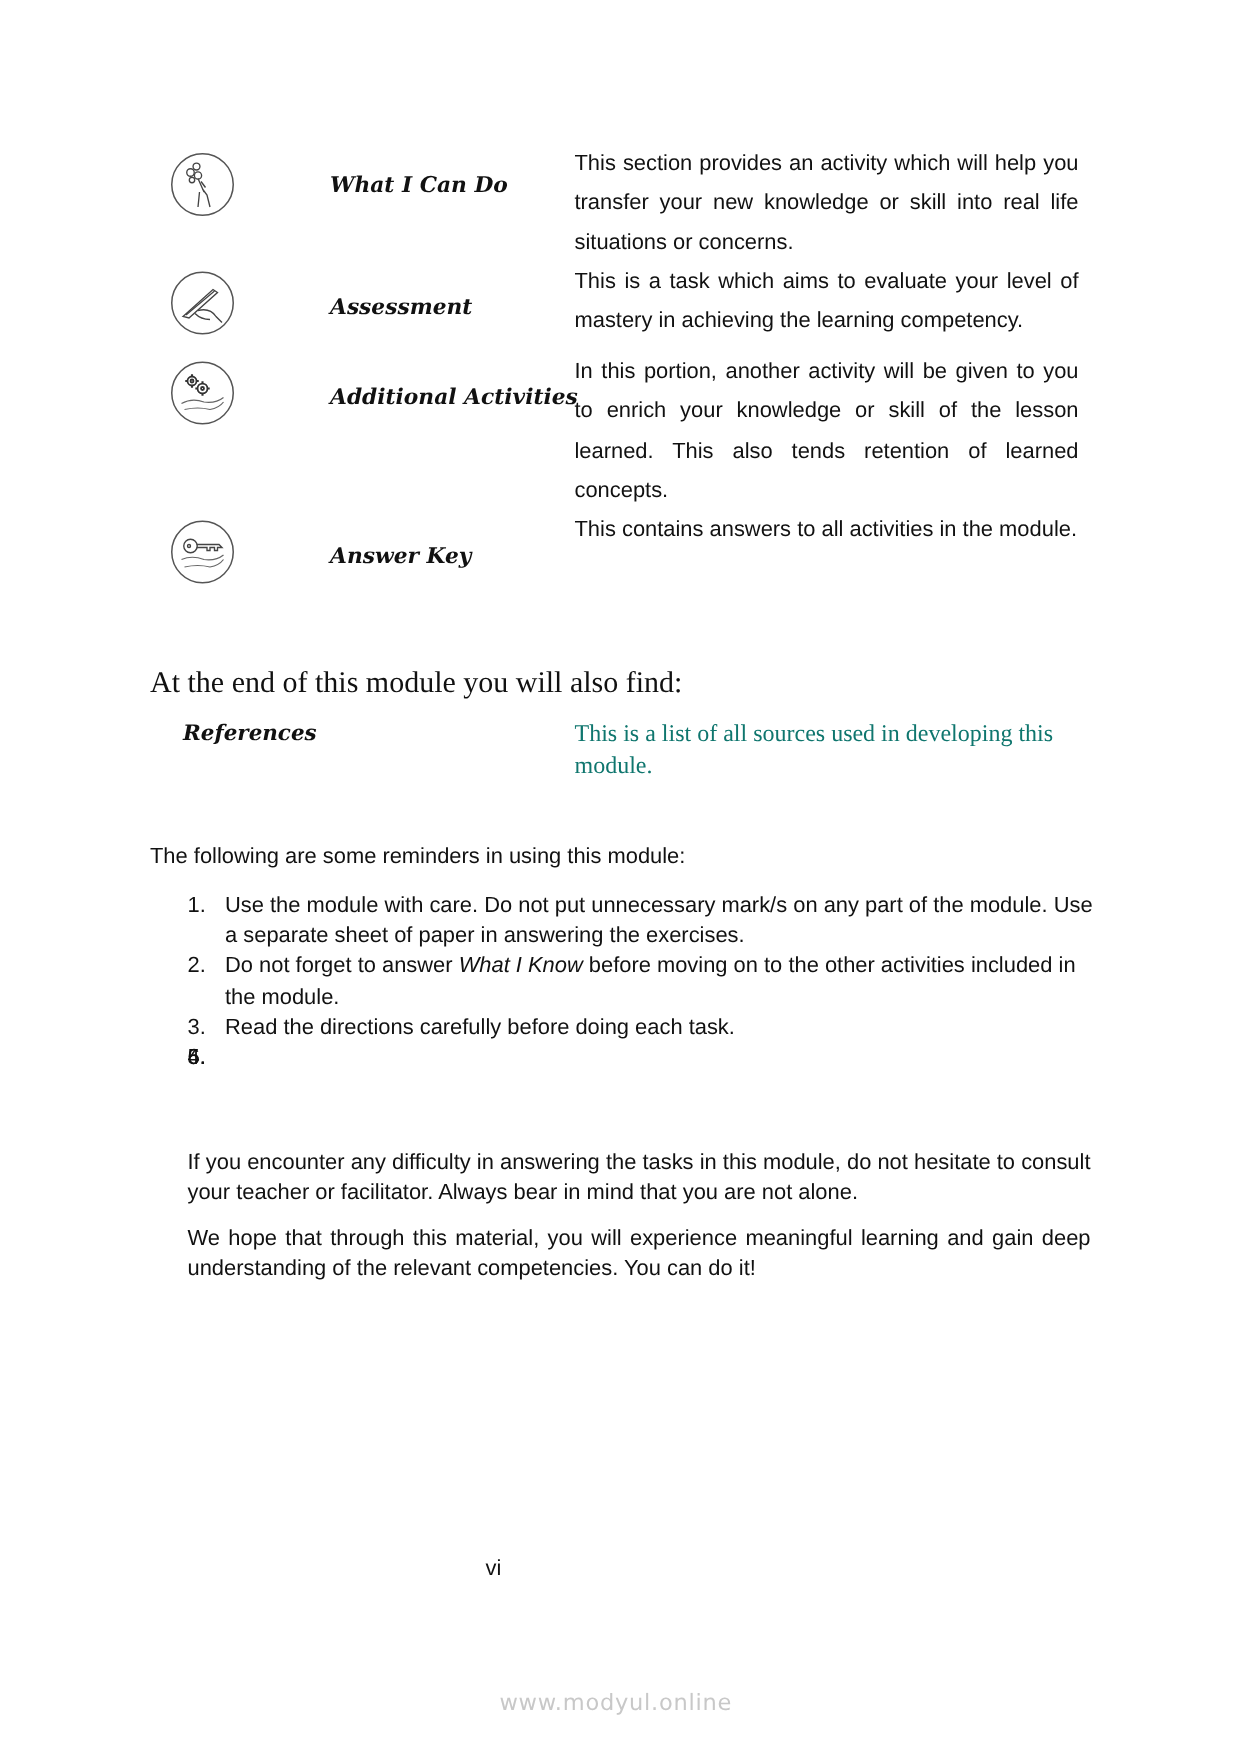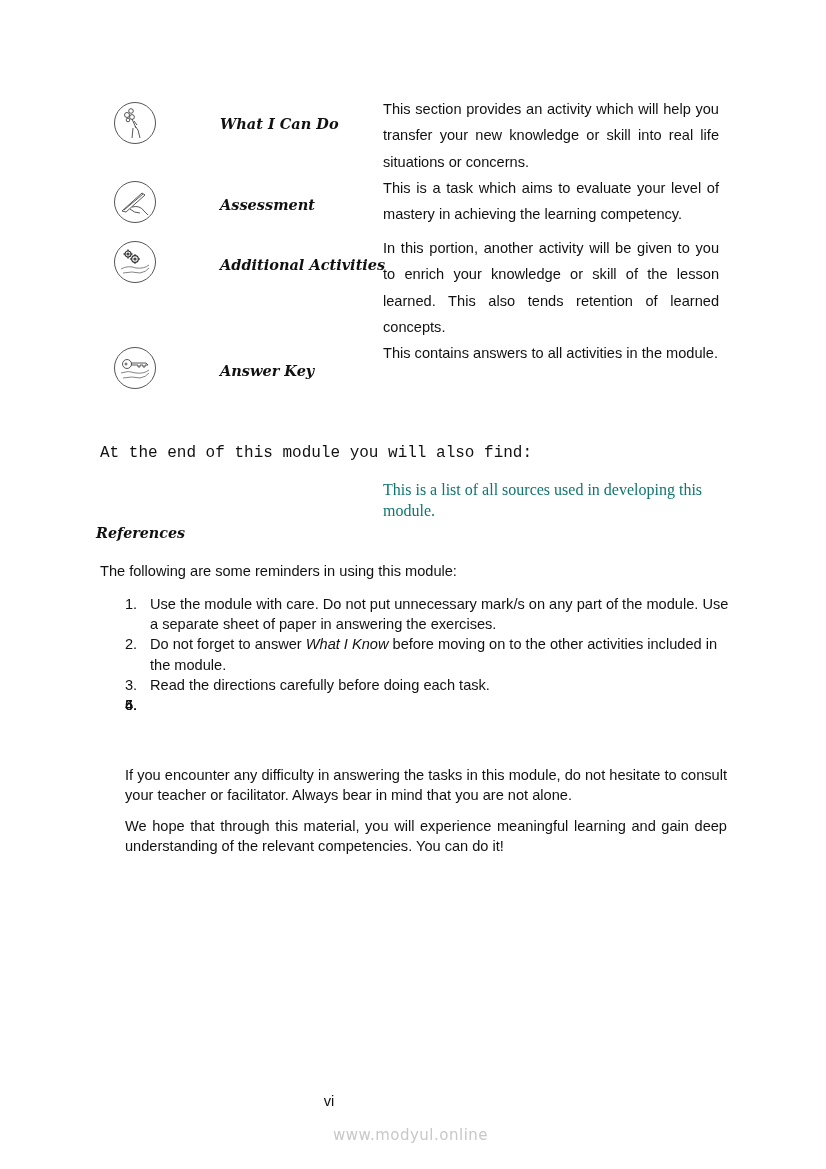--- a/index.html
+++ b/index.html
@@ -5,32 +5,32 @@
   html, body { margin:0; padding:0; background:#ffffff; }
   body { width:826px; height:1169px; position:relative; overflow:hidden; color:#111; }
 
   .icon-row { position:absolute; left:114px; display:flex; align-items:center; }
   .icon-circle { width:42px; height:42px; border:1px solid #555; border-radius:50%; box-sizing:border-box; display:flex; align-items:center; justify-content:center; }
   .icon-circle svg { width:34px; height:34px; }
   .icon-label { position:absolute; left:176px; font-family:"DejaVu Serif", serif; font-weight:bold; font-style:italic; font-size:14.5px; color:#111; white-space:nowrap;margin-left:44px; }
 
   .desc { position:absolute; left:383px; width:336px; font-family:"Liberation Sans", sans-serif; font-size:14.6px; line-height:26.3px; text-align:justify; color:#111; }
 
-  .intro-line { position:absolute; left:100px; top:444px; font-family:Liberation Mono, monospace; font-size:16px; color:#111; }
-  .ref-label { position:absolute; left:96px; top:481px; font-family:"DejaVu Serif", serif; font-weight:bold; font-style:italic; font-size:14.3px;margin-top:44px; }
+  .intro-line { position:absolute; left:100px; top:444px; font-family:Liberation Serif, serif; font-size:20px; color:#111; }
+  .ref-label { position:absolute; left:122px; top:481px; font-family:"DejaVu Serif", serif; font-weight:bold; font-style:italic; font-size:14.3px; }
   .ref-desc { position:absolute; left:383px; top:480px; width:345px; font-family:"Liberation Serif", serif; font-size:16px; line-height:20.5px; color:#0f766e; }
 
   .reminders-title { position:absolute; left:100px; top:563px; font-family:"Liberation Sans", sans-serif; font-size:14.6px; }
   .reminders { position:absolute; left:125px; top:594px; width:610px; margin:0; padding:0; list-style:none; font-family:"Liberation Sans", sans-serif; font-size:14.6px; line-height:20.2px; }
   .reminders li { position:relative; padding-left:25px; }
   .reminders li .num { position:absolute; left:0; top:0; }
 
   .para { position:absolute; left:125px; width:602px; font-family:"Liberation Sans", sans-serif; font-size:14.6px; line-height:20.2px; text-align:justify; }
 
-  .page-num { position:absolute; left:0; width:658px; top:1093px; text-align:center; font-family:"Liberation Sans", sans-serif; font-size:14.6px; }
+  .page-num { position:absolute; left:0; width:658px; top:1038px; text-align:center; font-family:"Liberation Sans", sans-serif; font-size:14.6px; }
   .watermark { position:absolute; left:0; width:821px; top:1126px; text-align:center; font-family:"DejaVu Sans", sans-serif; font-size:15px; color:#c8c8c8; letter-spacing:0.5px; }
 </style>
 </head>
 <body>
 
 <div class="icon-row" style="top:102px;">
   <div class="icon-circle">
     <svg viewBox="0 0 34 34" fill="none" stroke="#444" stroke-width="0.9">
       <circle cx="9" cy="9" r="2.5"></circle>
         <circle cx="13" cy="5" r="2.3"></circle>

